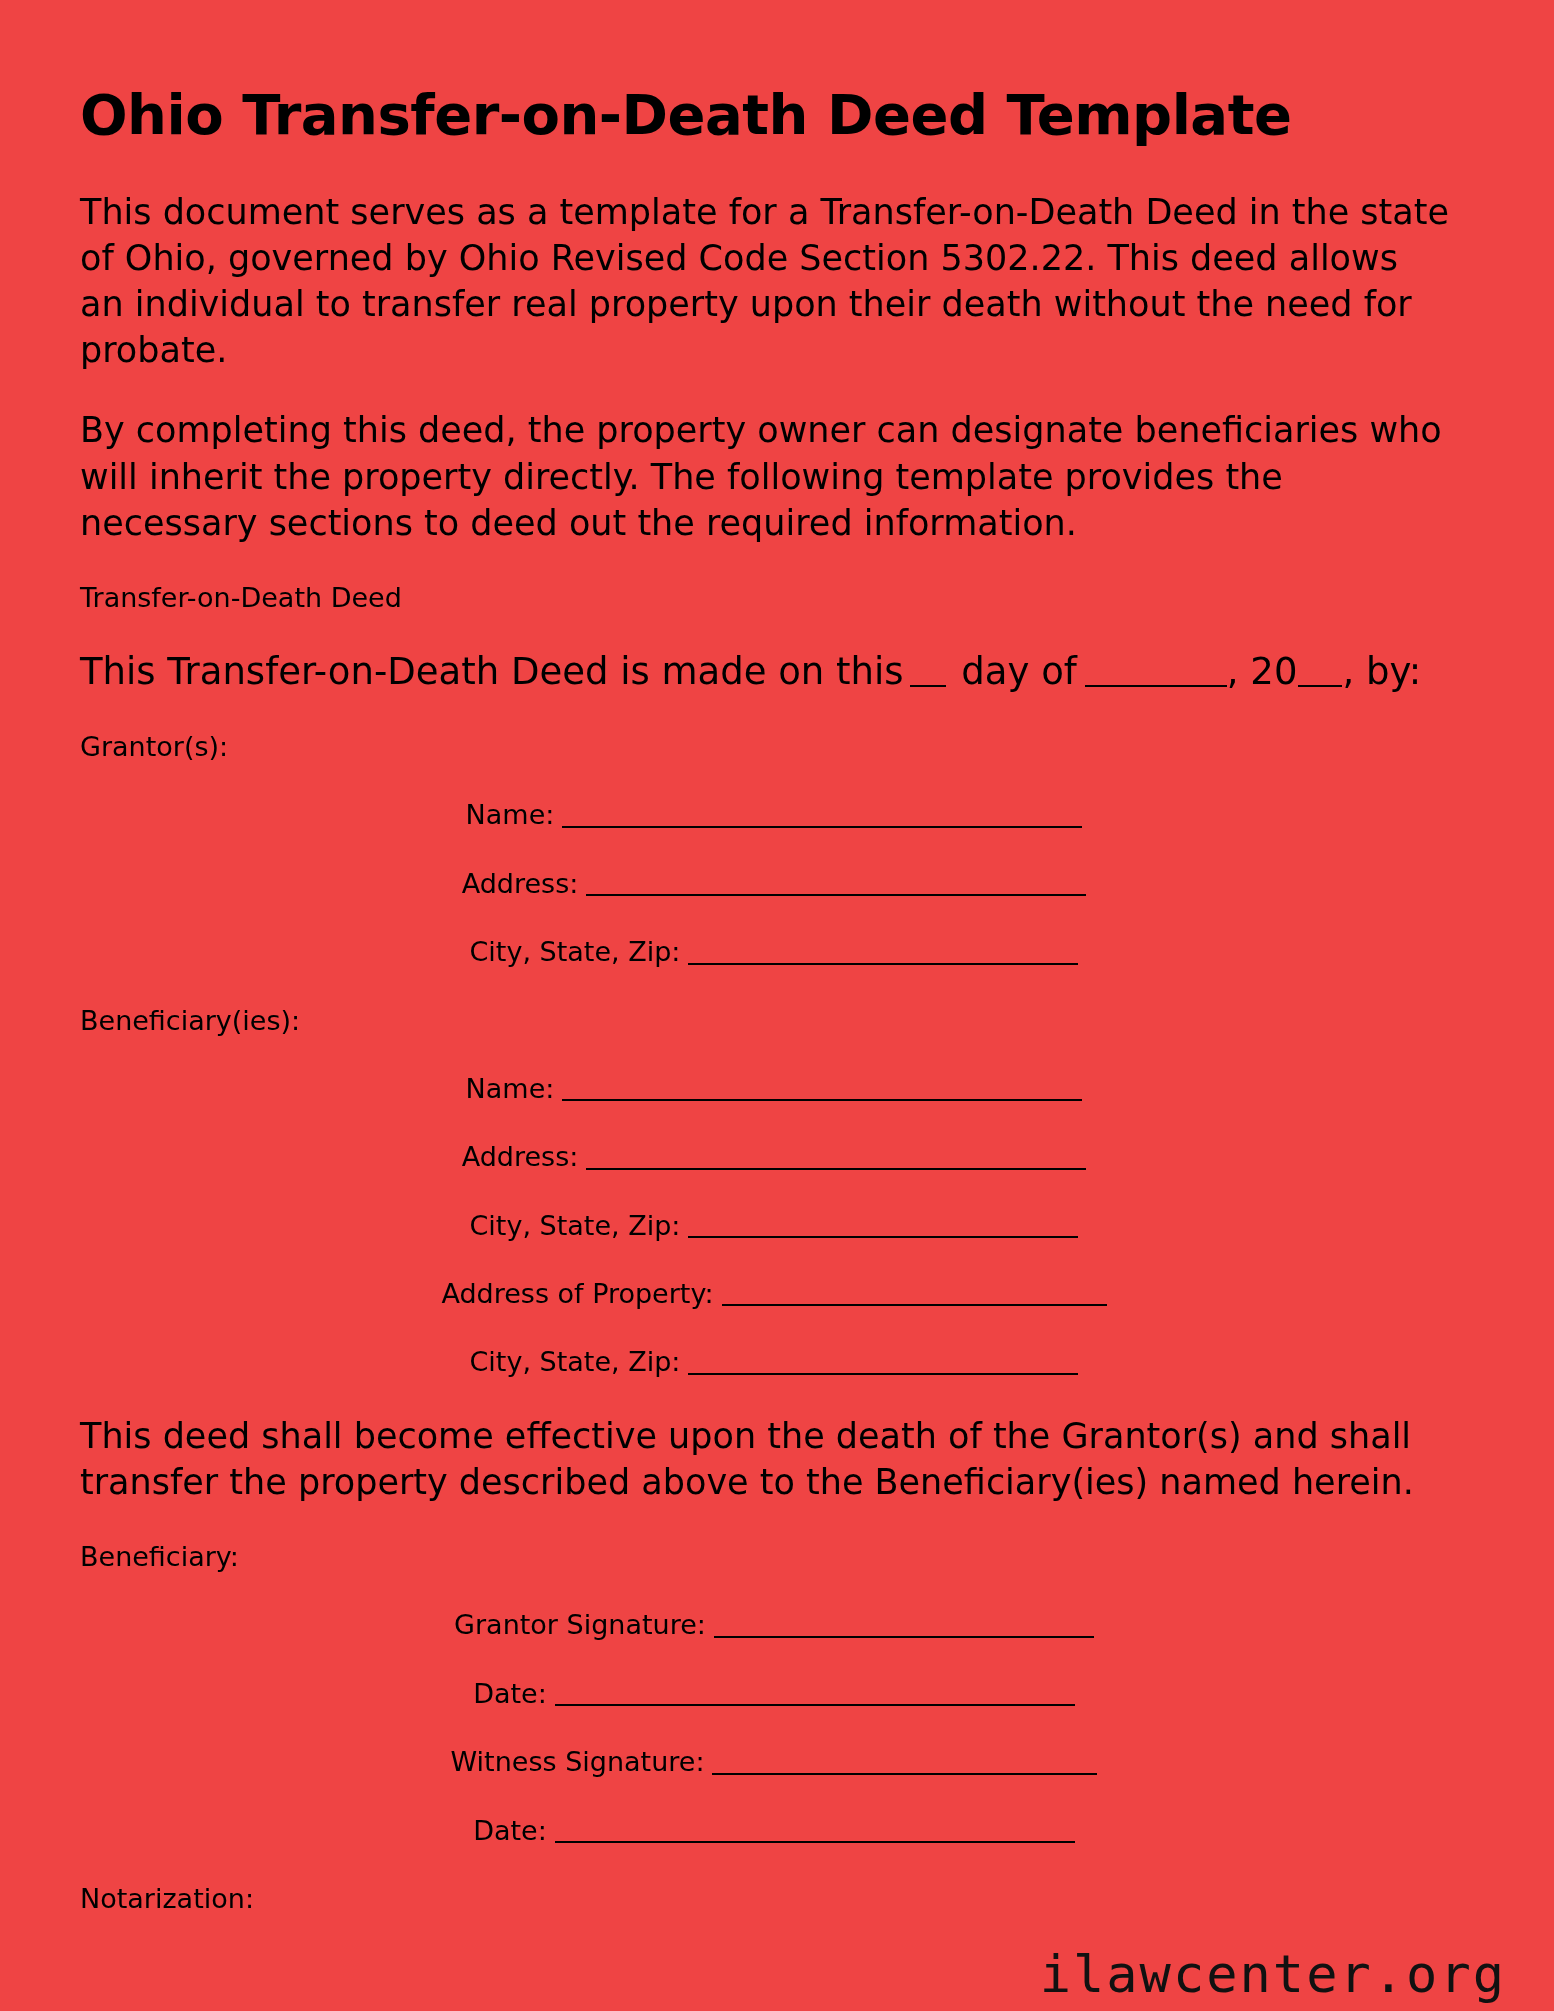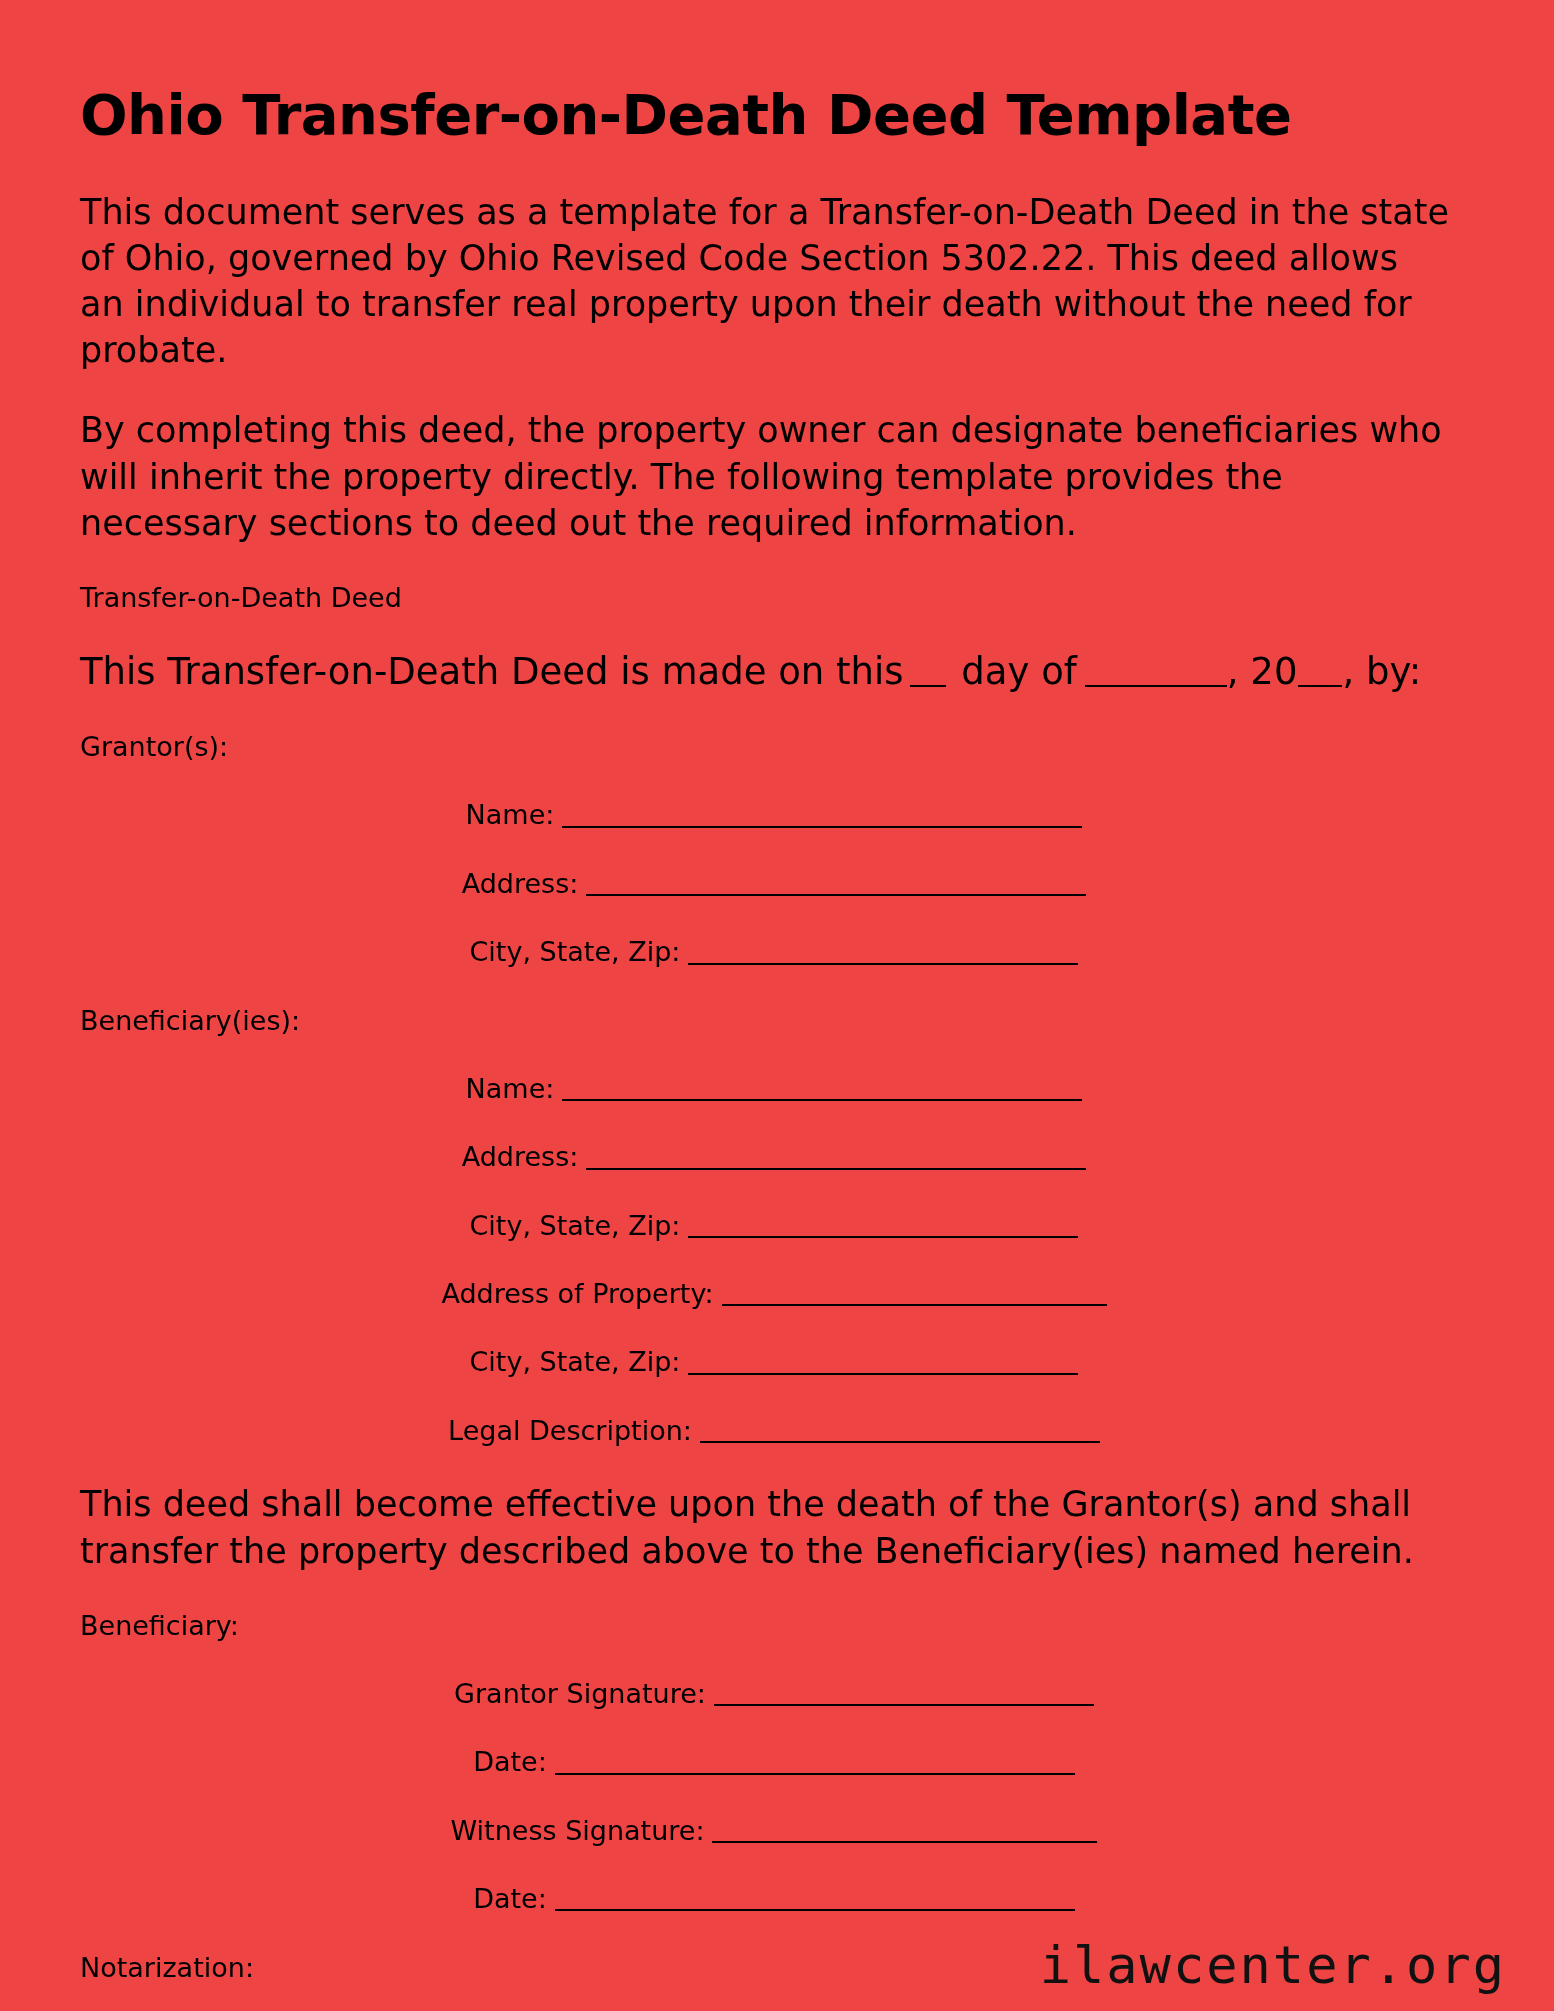--- a/index.html
+++ b/index.html
@@ -83,21 +83,21 @@
   .date-line {
     font-family: "DejaVu Sans", "Liberation Sans", sans-serif;
     font-size: 37px;
     line-height: 1.3;
     margin: 0 0 33px 0;
     white-space: nowrap;
   }
   .watermark {
     position: absolute;
     right: 48px;
-    bottom: 16px;
+    bottom: 7px;
     font-family: "DejaVu Sans Mono", "Liberation Mono", monospace;
     font-size: 52px;
     letter-spacing: 2px;
     color: #111111;
     white-space: nowrap;
     margin-left: 20px;
   }
 </style>
 </head>
 <body>
@@ -147,23 +147,20 @@
 
 
     <div class="line-row">
       <span>Address of Property:</span><span class="blank b-propaddr"></span>
     </div>
 
     <div class="line-row">
       <span>City, State, Zip:</span><span class="blank b-citystate"></span>
     </div>
 
-    <div class="line-row">
-      <span>Legal Description:</span><span class="blank b-legaldesc"></span>
-    </div>
 
     <p class="para">This deed shall become effective upon the death of the Grantor(s) and shall transfer the property described above to the Beneficiary(ies) named herein.</p>
 
     <div class="section-head">Beneficiary:</div>
 
     <div class="line-row">
       <span>Grantor Signature:</span><span class="blank b-gsig"></span>
     </div>
 
     <div class="line-row">

